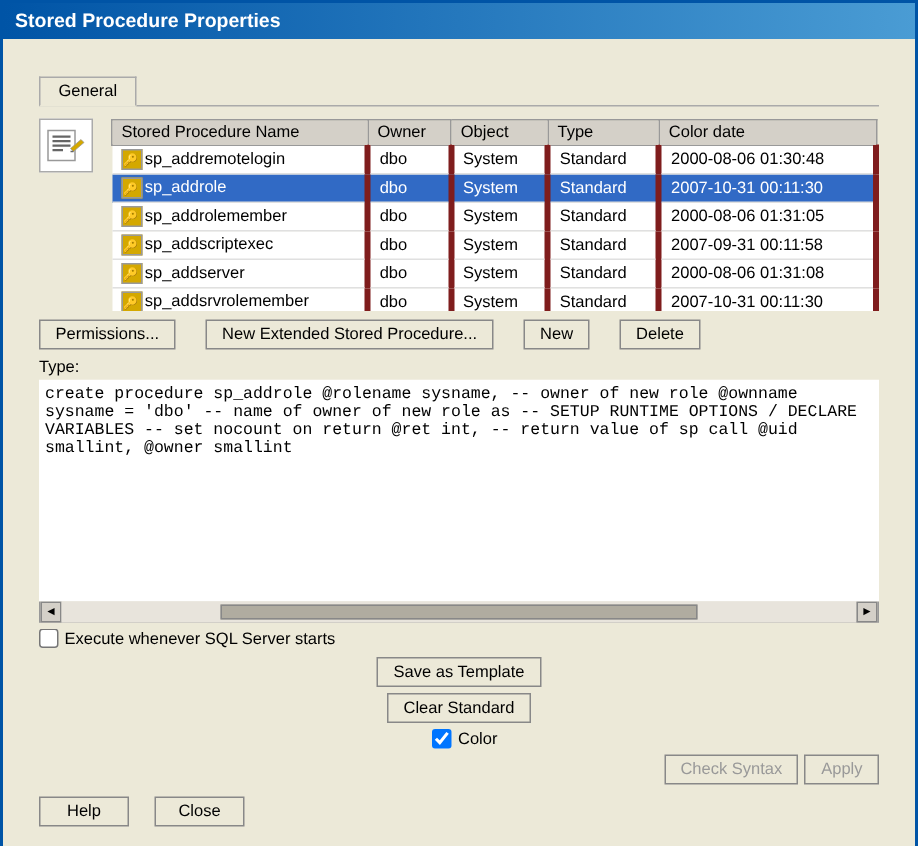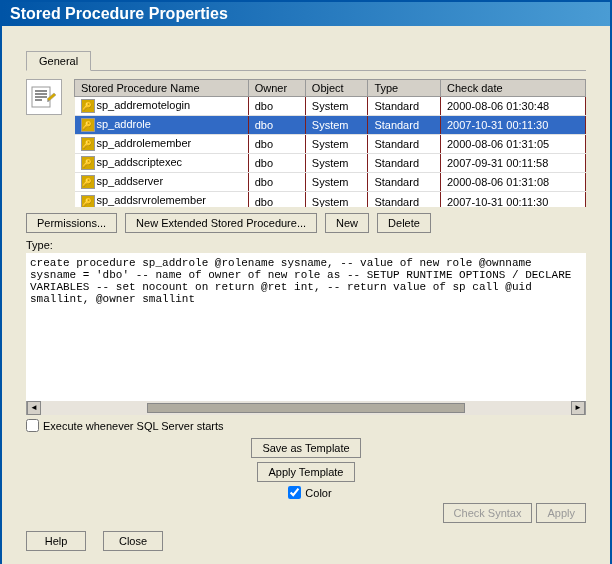--- a/index.html
+++ b/index.html
@@ -15,24 +15,23 @@
     .dialog {
       width: 612px;
       background: #ece9d8;
       border: 2px solid #0054a6;
       box-shadow: 2px 2px 8px rgba(0,0,0,0.5);
     }
     .title-bar {
       background: linear-gradient(to right, #0054a6, #4a9cd4);
       color: white;
       padding: 4px 8px;
-      font-size: 16px;
+      font-size: 13px;
       font-weight: bold;
       display: flex;
-      align-items: center;
       height: 24px;
     }
     .dialog-body {
       padding: 24px;
     }
     .tab-bar {
       display: flex;
       border-bottom: 1px solid #aaa;
       margin-bottom: 8px;
     }
@@ -67,40 +66,40 @@
       white-space: nowrap;
       position: sticky;
       top: 0;
       background: #d4d0c8;
     }
     .sp-table tbody tr {
       background: white;
     }
     .sp-table tbody td {
       border-bottom: 1px solid #e0e0e0;
-      border-right: 1px solid #7f1d1d;
+      border-right: 4px solid #7f1d1d;
       padding: 2px 6px;
       white-space: nowrap;
     }
     .row-icon {
       display: inline-block;
       width: 14px;
       height: 14px;
       background: #d4a800;
       border: 1px solid #999;
       margin-right: 2px;
       vertical-align: middle;
       font-size: 8px;
       text-align: center;
       line-height: 14px;
       color: white;
     }
     .btn-row {
       display: flex;
-      gap: 8px;
+      gap: 20px;
       margin: 6px 0;
       align-items: center;
     }
     button {
       font-size: 11px;
       padding: 3px 10px;
       background: #ece9d8;
       border: 1px solid #888;
       cursor: pointer;
       white-space: nowrap;
@@ -258,21 +257,21 @@
       <div class="sp-section">
         <div class="table-container">
           <div class="table-scroll">
             <table class="sp-table">
               <thead>
                 <tr>
                   <th class="th-resize">Stored Procedure Name</th>
                   <th class="th-resize">Owner</th>
                   <th class="th-resize">Object</th>
                   <th class="th-resize">Type</th>
-                  <th class="th-resize">Check date</th>
+                  <th class="th-resize">Color date</th>
                 </tr>
               </thead>
               <tbody id="sp-table-body">
               <tr>
                     <td><span class="row-icon">🔑</span>sp_addremotelogin</td>
                     <td>dbo</td>
                     <td>System</td>
                     <td>Standard</td>
                     <td>2000-08-06 01:30:48</td>
                   </tr>
@@ -322,21 +321,21 @@
       <button>Permissions...</button>
       <button>New Extended Stored Procedure...</button>
       <button>New</button>
       <button>Delete</button>
     </div>
 
     <div class="text-label">Type:</div>
 
     <div class="code-container">
       <div class="code-scroll" id="code-display"><span class="kw">create</span> <span class="kw">procedure</span> sp_addrole
-    @rolename  sysname,         <span class="comment">-- value of new role</span>
+    @rolename  sysname,         <span class="comment">-- owner of new role</span>
     @ownname   sysname = <span class="str">'dbo'</span> <span class="comment">-- name of owner of new role</span>
 <span class="kw">as</span>
 
     <span class="comment">-- SETUP RUNTIME OPTIONS / DECLARE VARIABLES --</span>
     <span class="kw">set</span> nocount on
     <span class="kw">return</span> @ret        <span class="kw">int,</span>    <span class="comment">-- return value of sp call</span>
             @uid        <span class="kw">smallint,</span>
             @owner      <span class="kw">smallint</span></div>
     </div>
 
@@ -348,21 +347,21 @@
       <div class="hscroll-btn">►</div>
     </div>
 
     <div class="checkbox-row">
       <input type="checkbox" id="chk-execute" style="">
       <label for="chk-execute">Execute whenever SQL Server starts</label>
     </div>
 
     <div class="bottom-btns">
       <button>Save as Template</button>
-      <button>Apply Template</button>
+      <button>Clear Standard</button>
       <div style="display:flex;align-items:center;gap:4px;margin-left:8px;">
         <input type="checkbox" id="chk-color" checked="" style="">
         <label for="chk-color">Color</label>
       </div>
       <div class="action-btns">
         <button disabled="">Check Syntax</button>
         <button disabled="">Apply</button>
       </div>
     </div>
 

